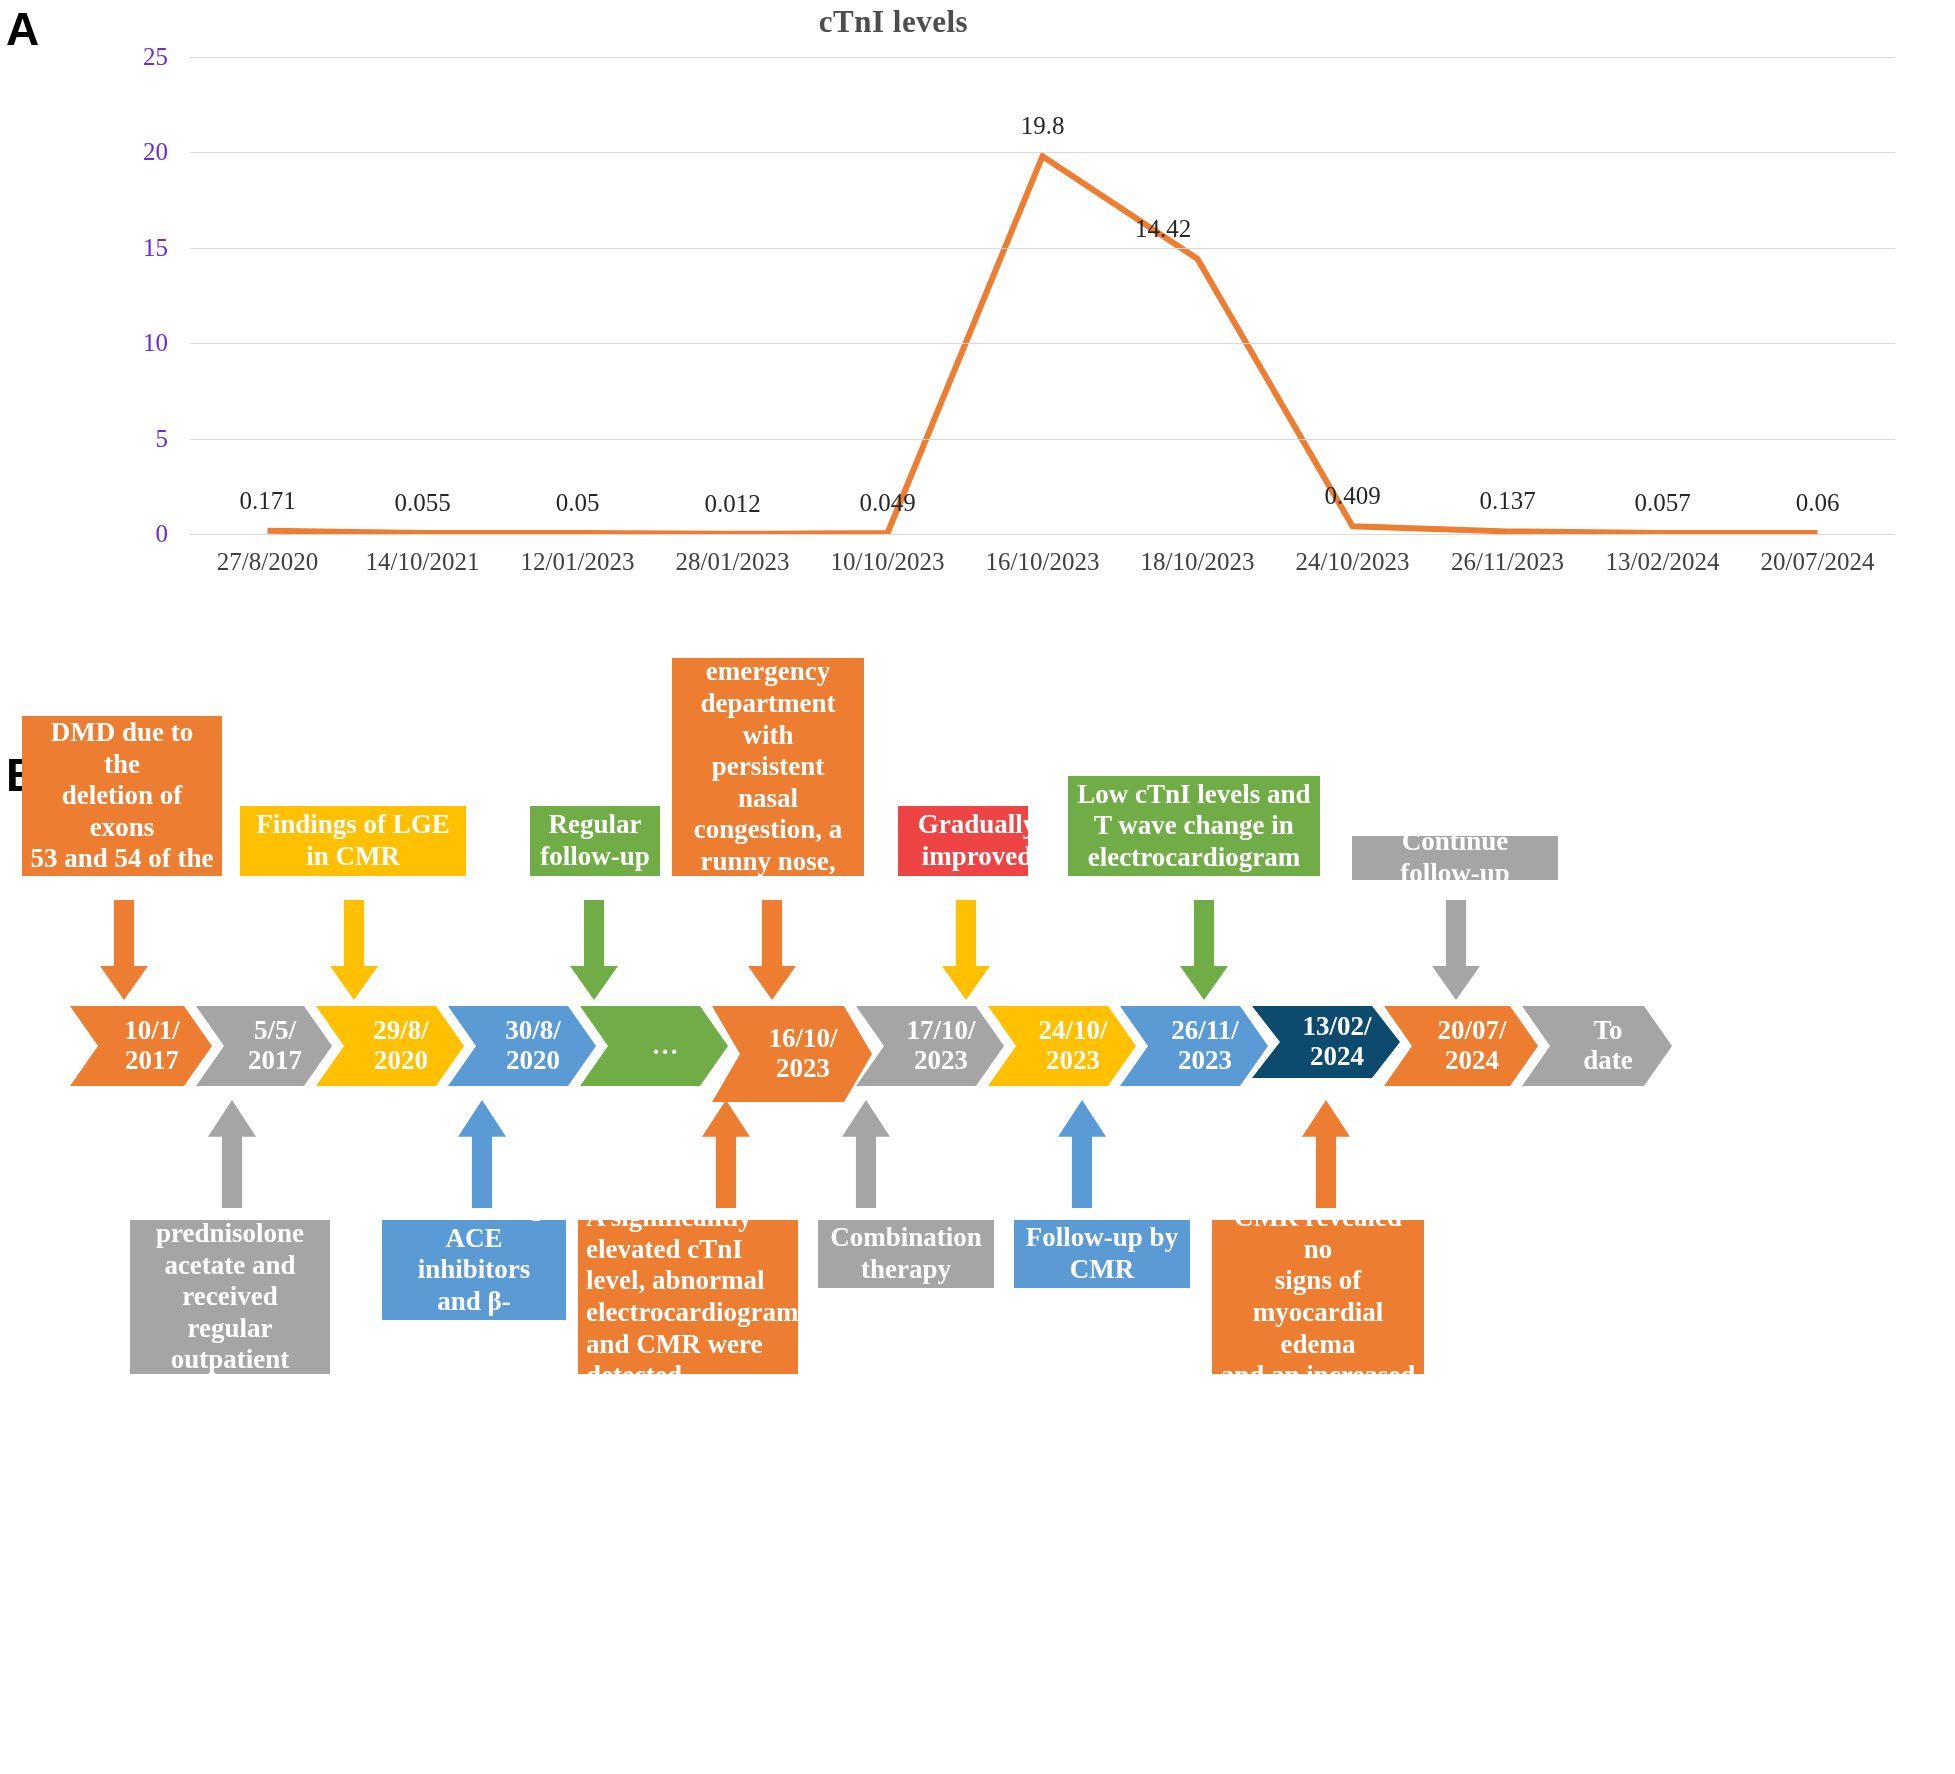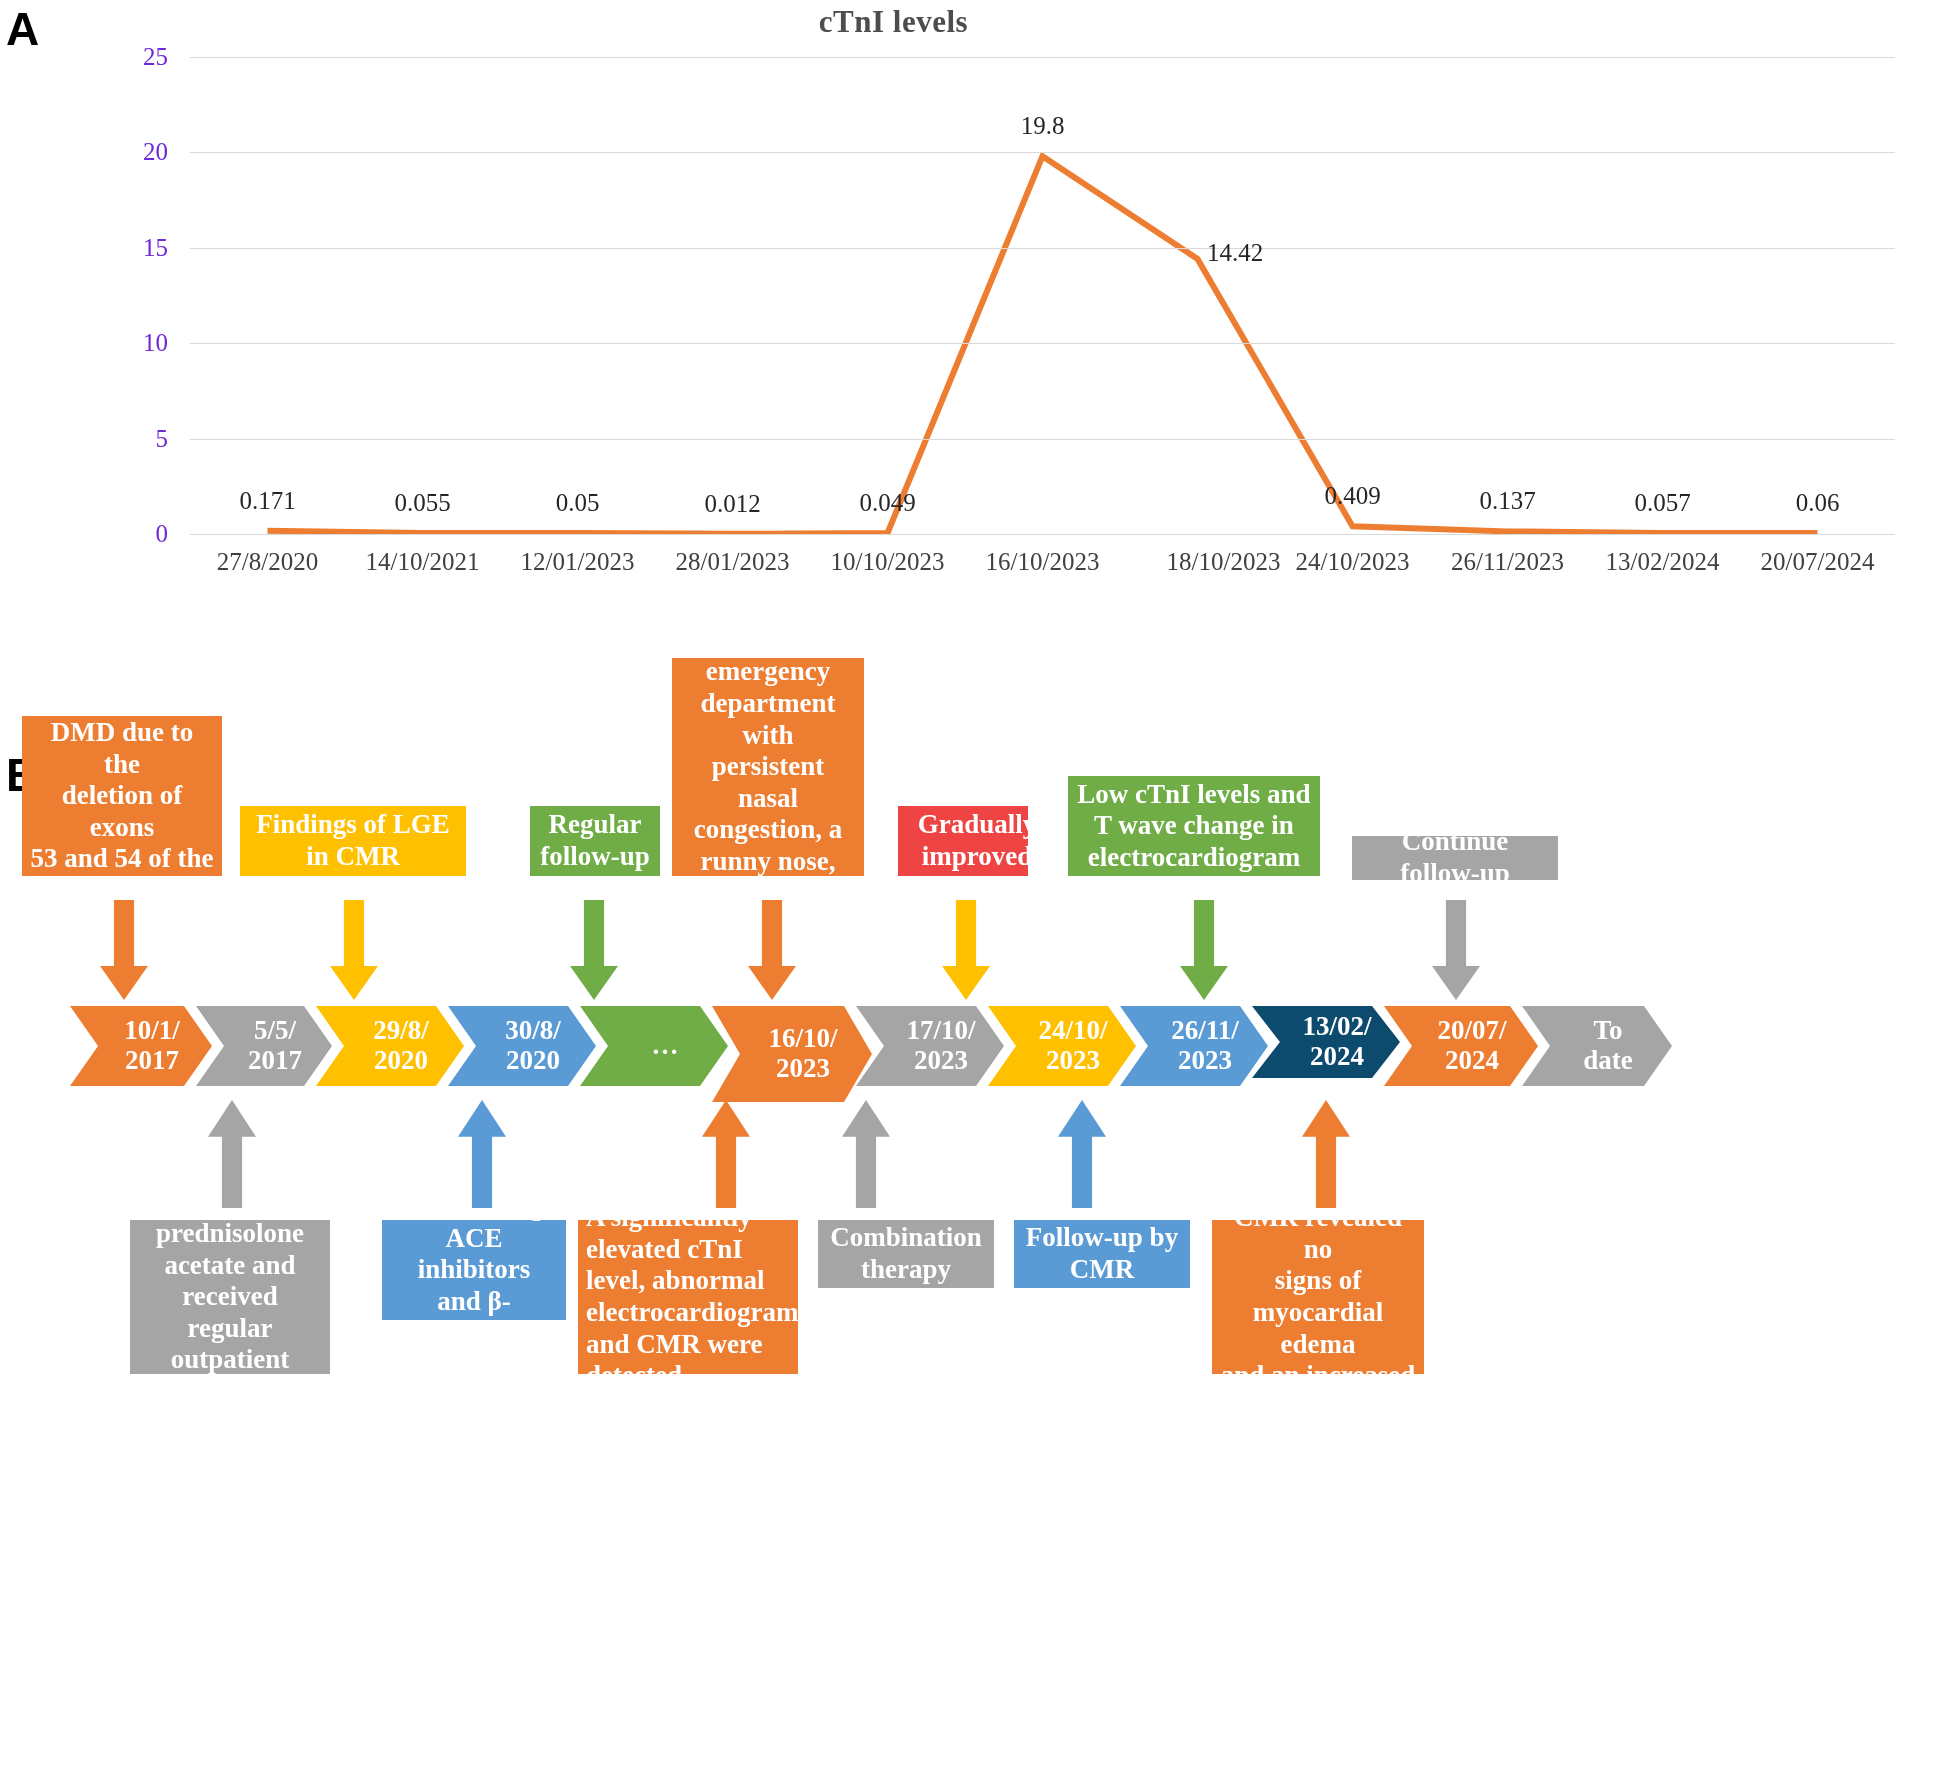--- a/index.html
+++ b/index.html
@@ -120,22 +120,22 @@
         <div class="xlabel" style="left: 232.5px; bottom: -42px;">14/10/2021</div>
         <div class="dlabel" style="left: 232.5px; top: 431.951px;">0.055</div>
         <div class="xlabel" style="left: 387.5px; bottom: -42px;">12/01/2023</div>
         <div class="dlabel" style="left: 387.5px; top: 432.046px;">0.05</div>
         <div class="xlabel" style="left: 542.5px; bottom: -42px;">28/01/2023</div>
         <div class="dlabel" style="left: 542.5px; top: 432.771px;">0.012</div>
         <div class="xlabel" style="left: 697.5px; bottom: -42px;">10/10/2023</div>
         <div class="dlabel" style="left: 697.5px; top: 432.065px;">0.049</div>
         <div class="xlabel" style="left: 852.5px; bottom: -42px;">16/10/2023</div>
         <div class="dlabel" style="left: 852.5px; top: 55.216px;">19.8</div>
-        <div class="xlabel" style="left: 1007.5px; bottom: -42px; margin-left: 26px;">18/10/2023</div>
-        <div class="dlabel" style="left: 1045px; top: 157.866px; margin-top: 24px;">14.42</div>
+        <div class="xlabel" style="left: 1007.5px; bottom: -42px;">18/10/2023</div>
+        <div class="dlabel" style="left: 973px; top: 157.866px;">14.42</div>
         <div class="xlabel" style="left: 1162.5px; bottom: -42px;">24/10/2023</div>
         <div class="dlabel" style="left: 1162.5px; top: 425.196px;">0.409</div>
         <div class="xlabel" style="left: 1317.5px; bottom: -42px;">26/11/2023</div>
         <div class="dlabel" style="left: 1317.5px; top: 430.386px;">0.137</div>
         <div class="xlabel" style="left: 1472.5px; bottom: -42px;">13/02/2024</div>
         <div class="dlabel" style="left: 1472.5px; top: 431.912px;">0.057</div>
         <div class="xlabel" style="left: 1627.5px; bottom: -42px;">20/07/2024</div>
         <div class="dlabel" style="left: 1627.5px; top: 431.855px;">0.06</div>
       </div>
   </div>

